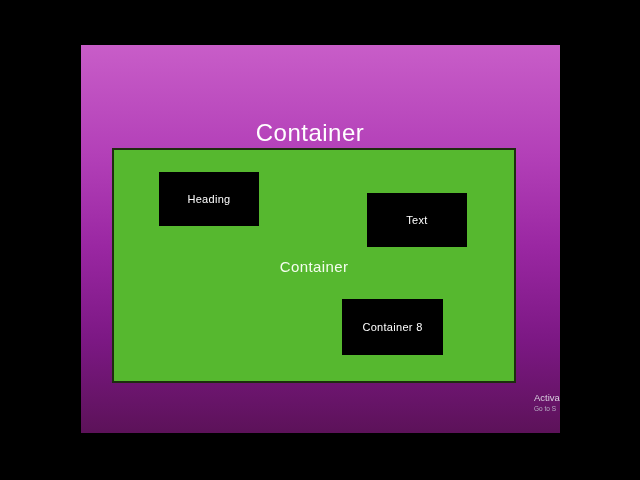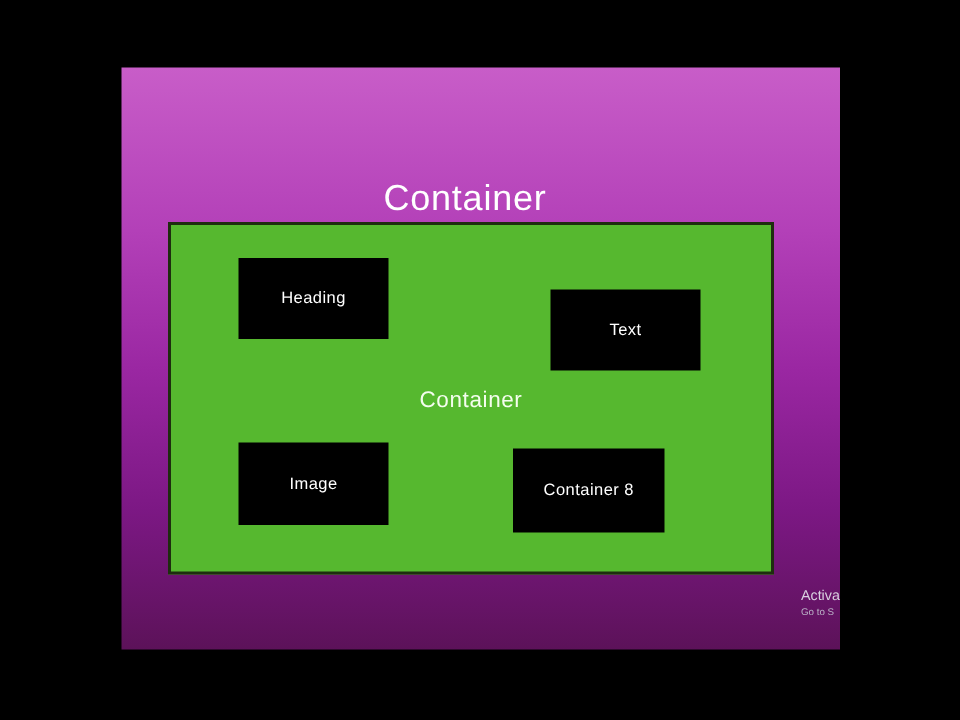--- a/index.html
+++ b/index.html
@@ -105,23 +105,20 @@
       <div class="black-box box-heading">
         <span>Heading</span>
       </div>
 
       <div class="black-box box-text">
         <span>Text</span>
       </div>
 
       <div class="inner-label">Container</div>
 
-      <div class="black-box box-image">
-        <span>Image</span>
-      </div>
 
       <div class="black-box box-container2">
         <span>Container 8</span>
       </div>
 
     </div>
 
     <div class="watermark">
       <div class="wm-line1">Activa</div>
       <div class="wm-line2">Go to S</div>

